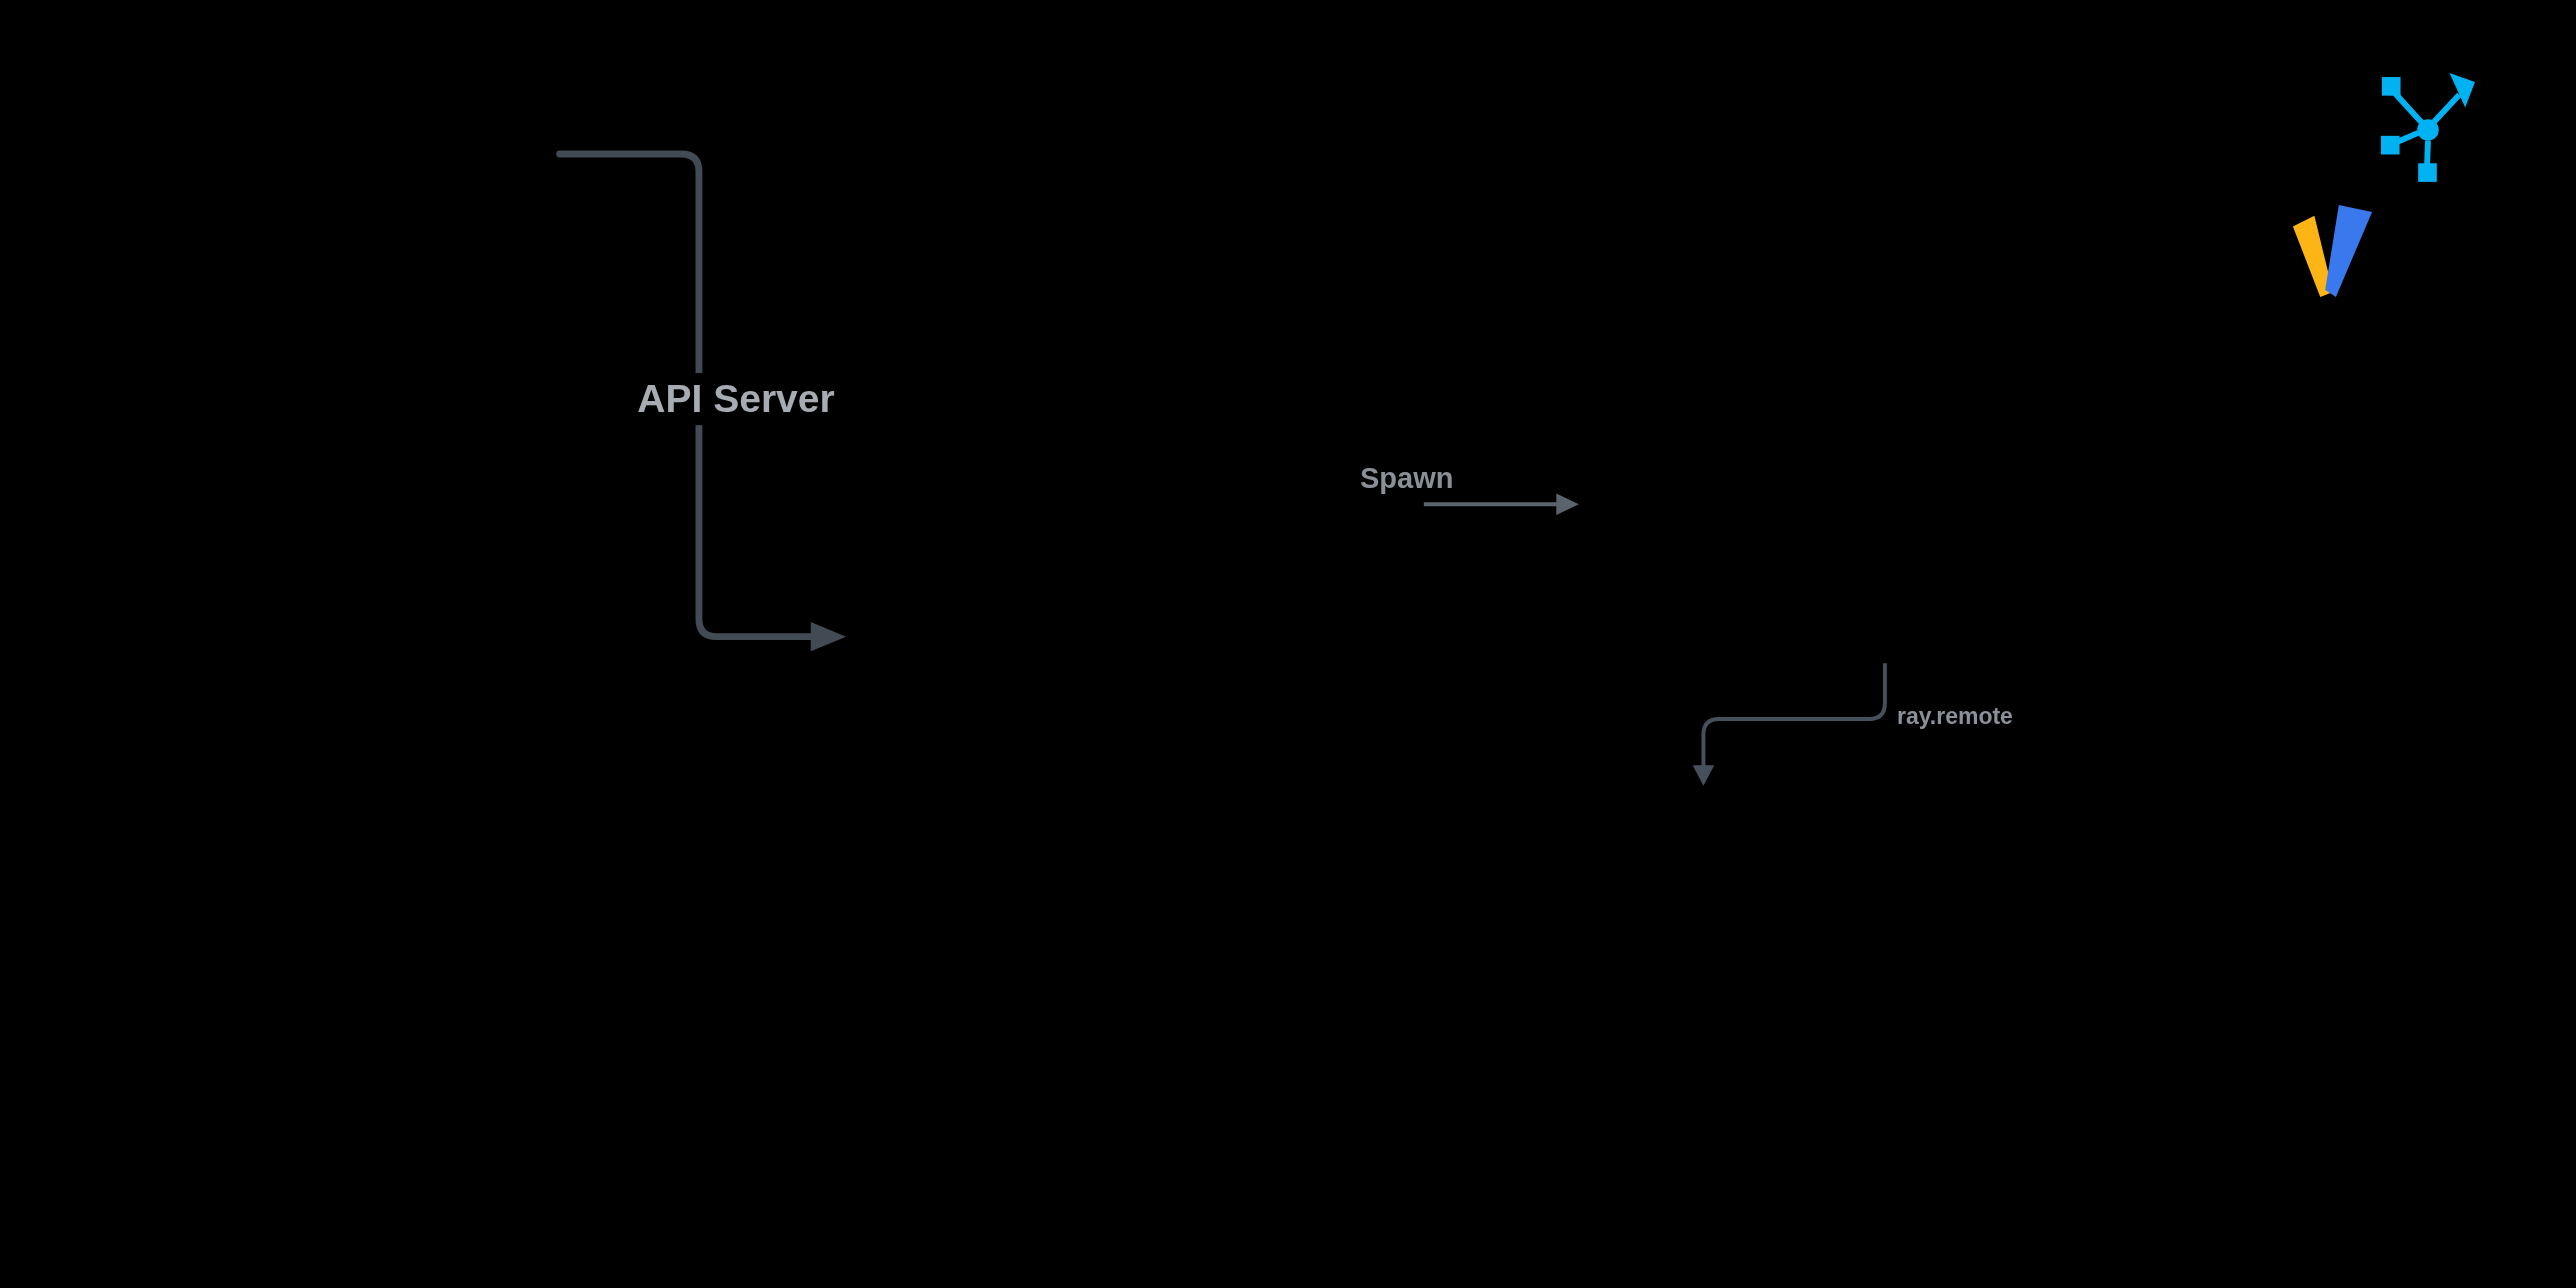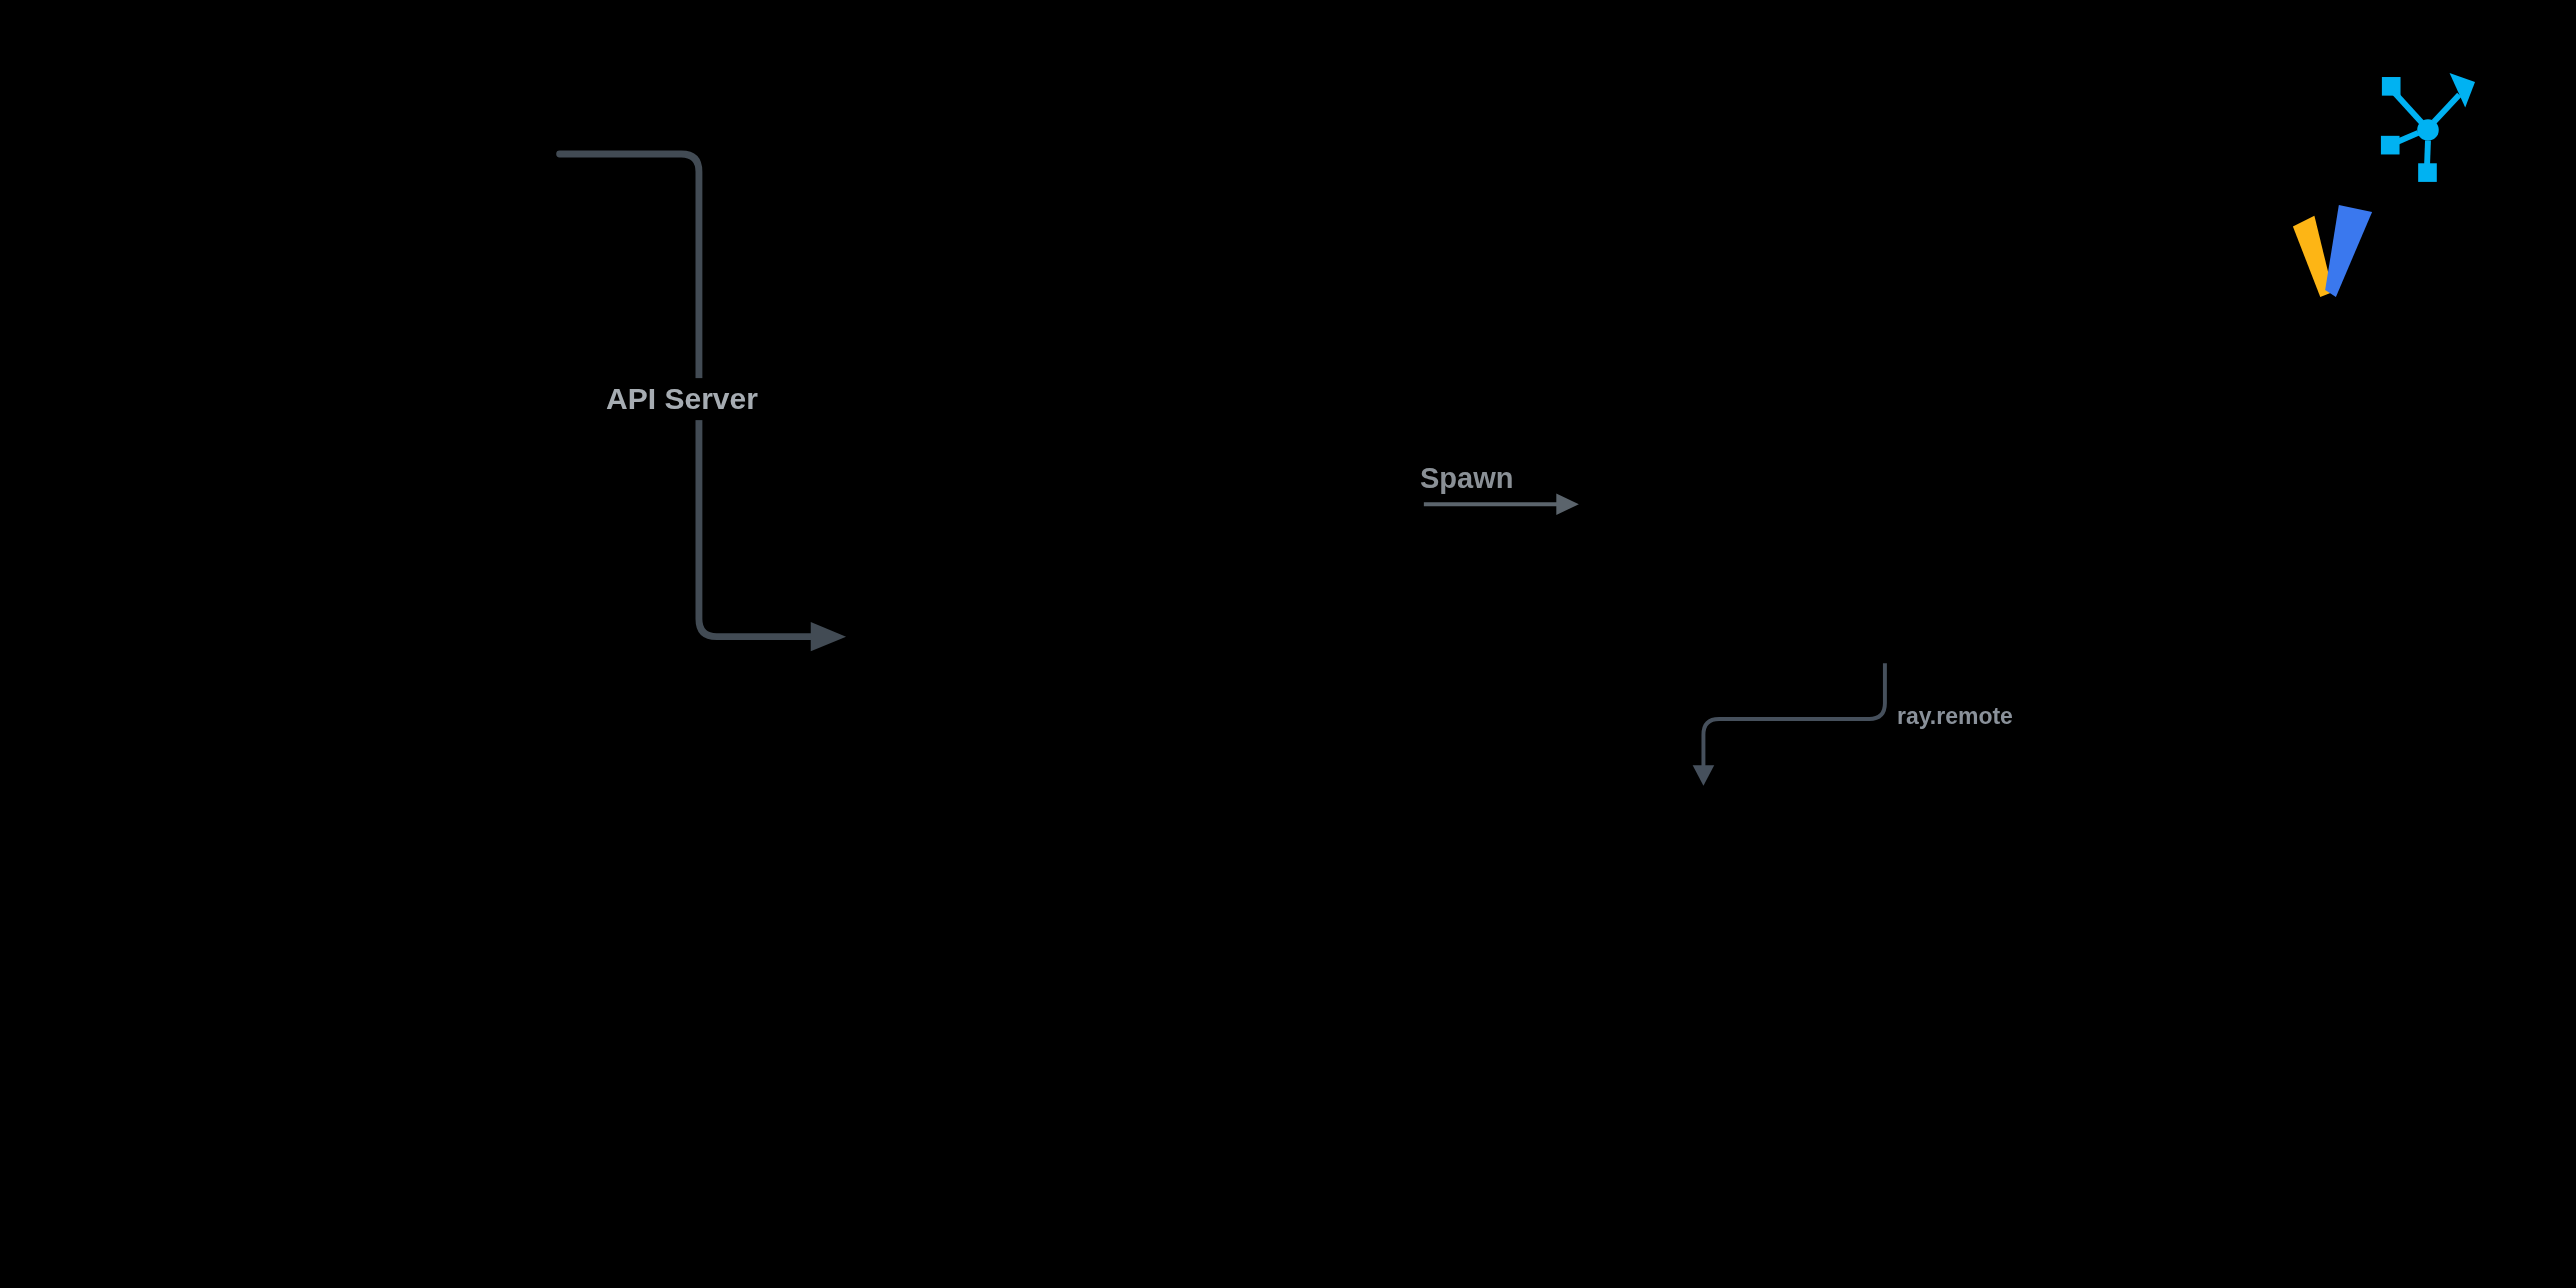--- a/index.html
+++ b/index.html
@@ -22,30 +22,30 @@
     position: absolute;
     left: 0;
     top: 0;
   }
   .label {
     position: absolute;
     font-weight: 700;
     white-space: nowrap;
   }
   .label-api {
-    left: 682px;
+    left: 736px;
     top: 399px;
     transform: translate(-50%, -50%);
-    font-size: 30px;
+    font-size: 39px;
     color: var(--label-api, #a6acb2);
     background: var(--canvas-bg, #000000);
     padding: 3.9px 9.8px;
   }
   .label-spawn {
-    left: 1420px;
+    left: 1360px;
     top: 478px;
     transform: translateY(-50%);
     font-size: 29px;
     color: var(--label-spawn, #8a9096);
   }
   .label-rayremote {
     left: 1897px;
     top: 716px;
     transform: translateY(-50%);
     font-size: 23px;

